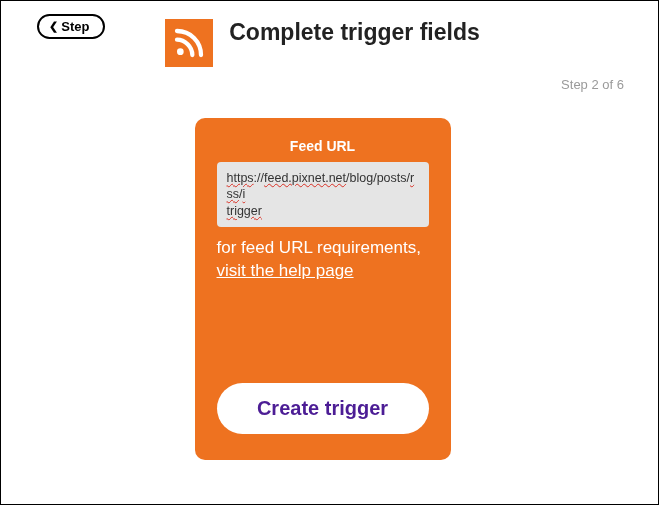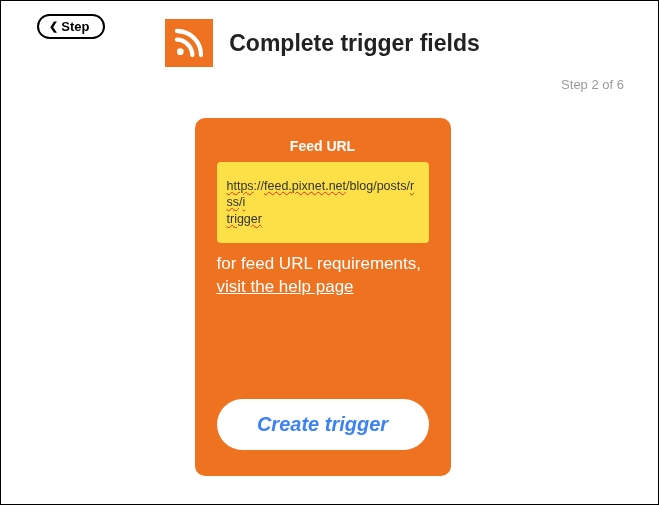--- a/index.html
+++ b/index.html
@@ -36,21 +36,20 @@
       align-items: center;
       gap: 3px;
       cursor: pointer;
     }
     .back-button .chev {
       font-size: 11px;
       line-height: 1;
     }
     .header {
       display: flex;
-      align-items: center;
       justify-content: center;
       gap: 16px;
       margin-top: 0px;
     }
     .rss-icon {
       width: 48px;
       height: 48px;
       background: #ee7220;
       display: flex;
       align-items: center;
@@ -76,24 +75,24 @@
       padding: 20px 22px 26px 22px;
     }
     .field-label {
       color: #fff;
       font-weight: 700;
       font-size: 14px;
       margin-bottom: 8px;
       text-align: center;
     }
     .url-input {
-      background: #fde047;
+      background: #e5e5e5;
       border-radius: 4px;
       border: none;
-      padding: 16px 10px;
+      padding: 8px 10px;
       width: 100%;
       font-size: 12.5px;
       line-height: 1.3;
       color: #333;
       word-break: break-all;
       font-family: inherit;
       min-height: 42px;
     }
     .url-input .red-underline {
       text-decoration: underline;
@@ -112,25 +111,24 @@
       text-decoration: underline;
     }
     .create-button {
       background: #fff;
       border: none;
       border-radius: 30px;
       width: 100%;
       padding: 14px 0;
       font-size: 20px;
       font-weight: 800;
-      color: #3b82f6;
+      color: #4c1d95;
       margin-top: 100px;
       cursor: pointer;
       display: block;
-      font-style: italic;
     }
     
     .viewport::-webkit-scrollbar { width: 16px; }
     .viewport::-webkit-scrollbar-track { background: #f1f1f1; }
     .viewport::-webkit-scrollbar-thumb { background: #c1c1c1; }
     .viewport::-webkit-scrollbar-button {
       height: 16px;
       background: #f1f1f1;
     }
   </style>

